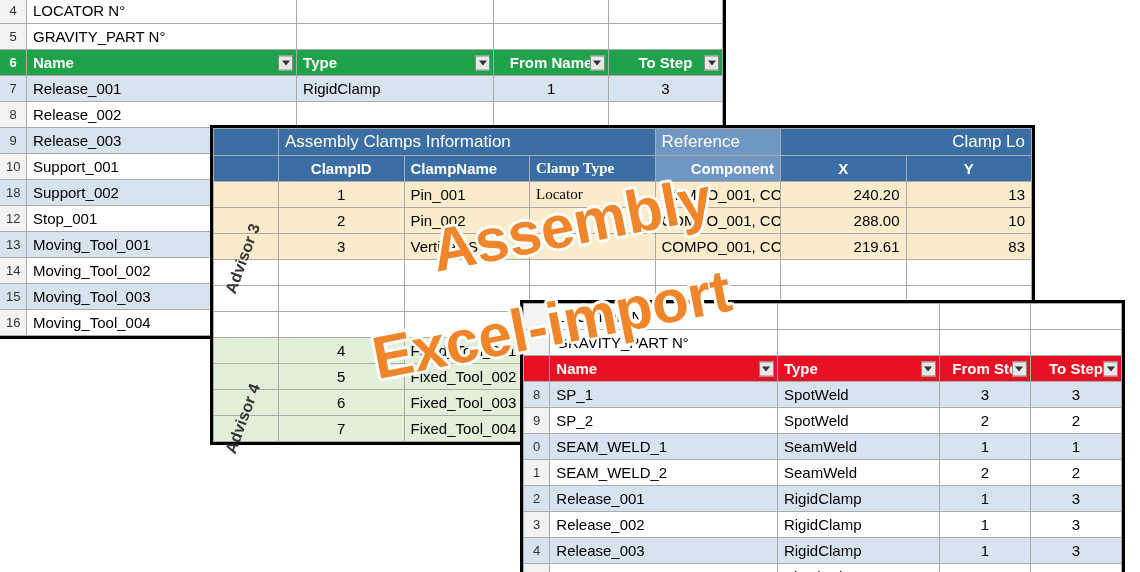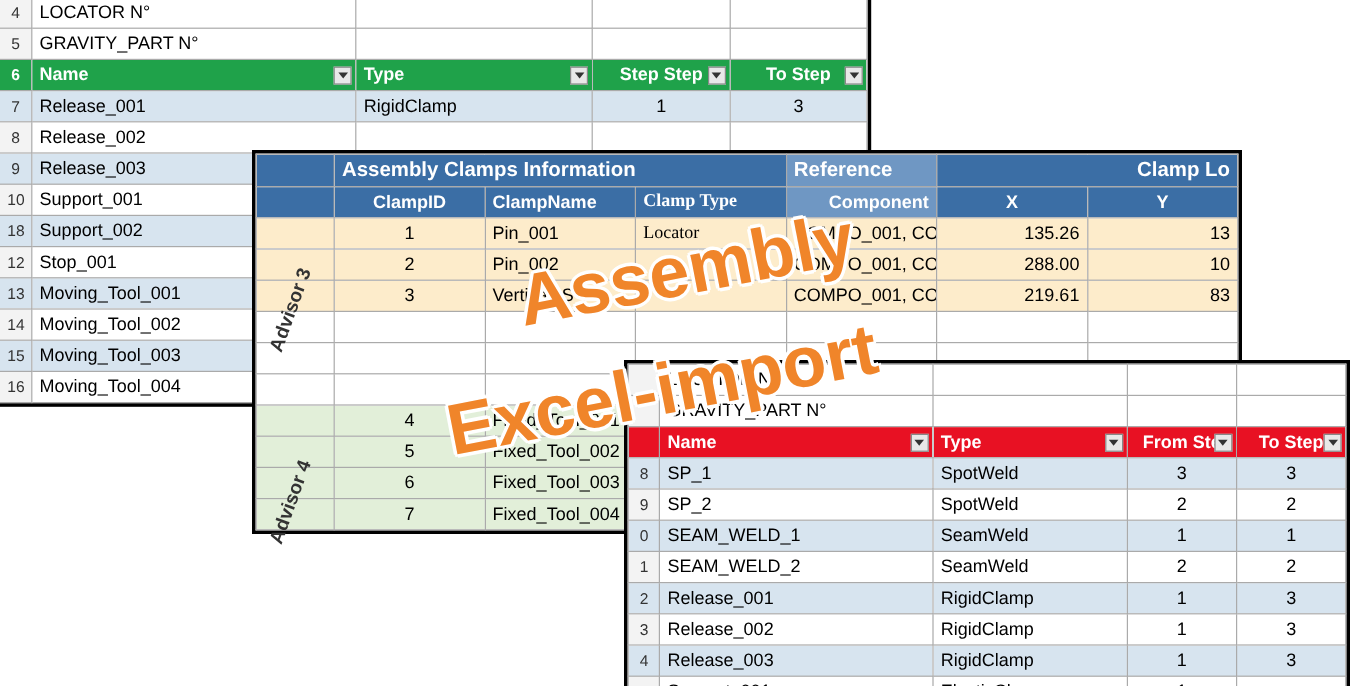--- a/index.html
+++ b/index.html
@@ -57,21 +57,21 @@
   }
   
   #sheet1 { left: -4px; top: -6px; width: 730px; }
   #sheet1 .hdr td { background: #1fa24a; color: #fff; font-weight: bold; }
   #sheet1 .alt td { background: #d7e4ef; }
   #sheet1 .name-col { width: 260px; }
   #sheet1 .type-col { width: 190px; }
   #sheet1 .step-col { width: 110px; text-align: center; }
   
   #sheet2 { left: 210px; top: 125px; width: 825px; }
-  #sheet2 .title-row td { background: #3b6ea5; color: #fff; font-weight: bold; font-size: 17px; }
+  #sheet2 .title-row td { background: #3b6ea5; color: #fff; font-weight: normal; font-size: 17px; }
   #sheet2 .hdr td { background: #3b6ea5; color: #fff; font-weight: bold; }
   #sheet2 .ref-hdr { background: #6f97c3 !important; text-align: left; }
   #sheet2 .cid-col { width: 65px; text-align: center; }
   #sheet2 .cname-col { width: 190px; }
   #sheet2 .ctype-col { width: 130px; text-align: left; font-family: Liberation Serif, serif; }
   #sheet2 .comp-col { width: 210px; text-align: right; }
   #sheet2 .num-col { width: 75px; text-align: right; }
   #sheet2 .adv3 td { background: #fdeccb; }
   #sheet2 .adv4 td { background: #e2efd9; }
   .advisor-label {
@@ -119,21 +119,21 @@
       <td class="rownum">5</td>
       <td class="name-col">GRAVITY_PART N°</td>
       <td class="type-col"></td>
       <td class="step-col"></td>
       <td class="step-col"></td>
     </tr>
     <tr class="hdr">
       <td class="rownum">6</td>
       <td class="name-col filter-cell"><span>Name</span><span class="filter-arrow"></span></td>
       <td class="type-col filter-cell"><span>Type</span><span class="filter-arrow"></span></td>
-      <td class="step-col filter-cell"><span>Step Step</span><span class="filter-arrow"></span></td>
+      <td class="step-col filter-cell"><span>From Name</span><span class="filter-arrow"></span></td>
       <td class="step-col filter-cell"><span>To Step</span><span class="filter-arrow"></span></td>
     </tr>
     </tbody>
       <tbody id="sheet1-body">
         <tr class="alt">
           <td class="rownum">7</td>
           <td class="name-col">Release_001</td>
           <td class="type-col">RigidClamp</td>
           <td class="step-col">1</td>
           <td class="step-col">3</td>
@@ -226,21 +226,21 @@
       <td class="num-col" style="text-align:center">Y</td>
     </tr>
     </tbody>
       <tbody id="sheet2-body3">
         <tr class="adv3">
           <td class="cid-col"></td>
           <td class="cid-col">1</td>
           <td class="cname-col">Pin_001</td>
           <td class="ctype-col">Locator</td>
           <td class="comp-col">COMPO_001, COMPO_002</td>
-          <td class="num-col">135.26</td>
+          <td class="num-col">240.20</td>
           <td class="num-col">13</td>
         </tr>
         <tr class="adv3">
           <td class="cid-col"></td>
           <td class="cid-col">2</td>
           <td class="cname-col">Pin_002</td>
           <td class="ctype-col"></td>
           <td class="comp-col">COMPO_001, COMPO_002</td>
           <td class="num-col">288.00</td>
           <td class="num-col">10</td>

